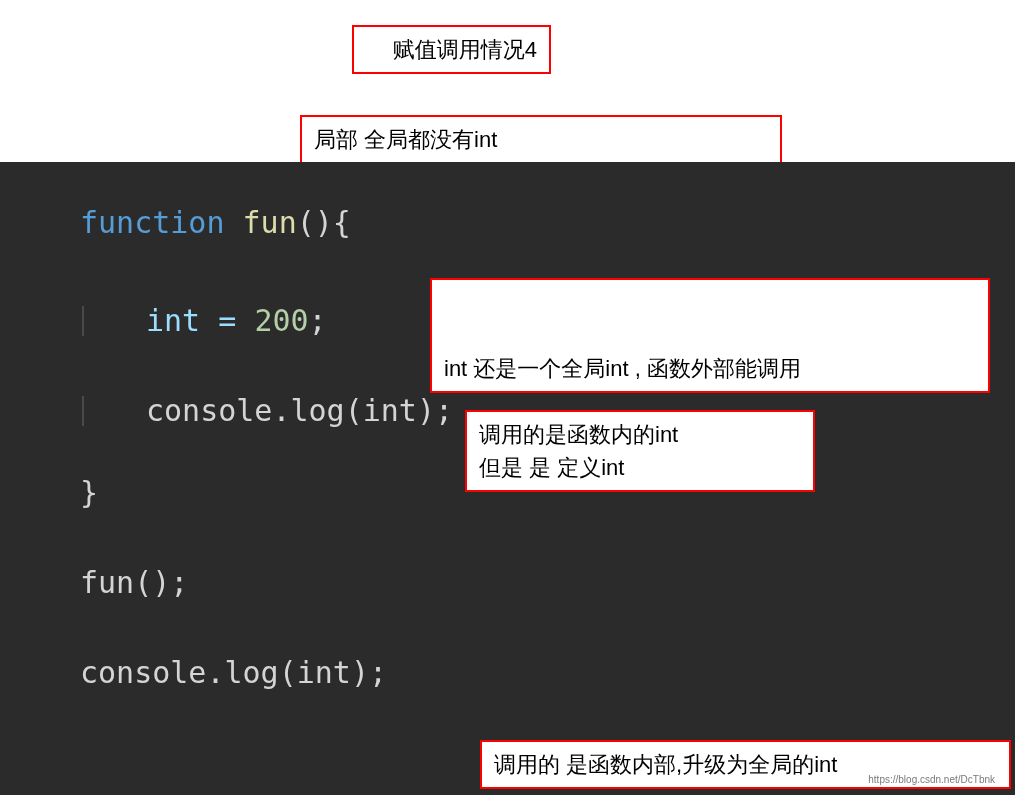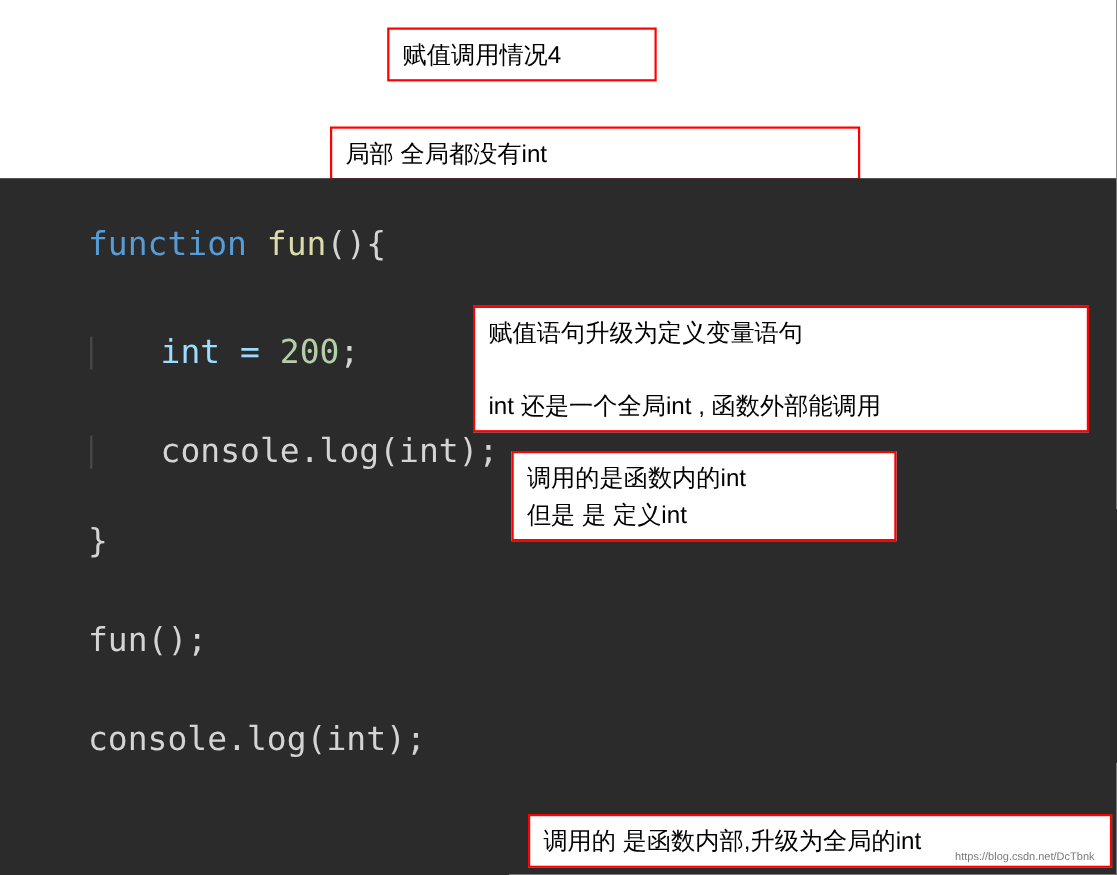--- a/index.html
+++ b/index.html
@@ -53,21 +53,21 @@
     .kw-num { color: #b5cea8; margin-top: 20px; }
     .kw-obj { color: #d4d4d4; }
     .watermark {
       position: absolute;
       bottom: 10px;
       right: 20px;
       font-size: 10px;
       color: #7a7a7a;
       font-family: Arial, sans-serif;
     }
-    .anno1 { top: 25px; left: 352px; width: 245px; }
+    .anno1 { top: 25px; left: 352px; width: 199px; text-align: right; }
     .anno2 { top: 115px; left: 300px; width: 482px; padding-right:60px; }
     .anno3 { top: 278px; left: 430px; width: 560px; }
     .anno4 { top: 410px; left: 465px; width: 350px; padding-right:40px;}
     .anno5 { top: 740px; left: 480px; width: 531px; }
   </style>
 </head>
 <body>
 
 <div class="annotation-box anno1">
   <span>赋值调用情况4</span>
@@ -85,21 +85,21 @@
   <div class="code-line"><span class="indent-guide"><span class="kw-obj">console.log(int);</span></span></div>
 
   <div class="code-line"><span>}</span></div>
 
   <div class="code-line"><span>fun();</span></div>
 
   <div class="code-line"><span>console.log(int);</span></div>
 </div>
 
 <div class="annotation-box anno3">
-  <span>赋值语句升级为定义变量语句</span><br>
+  <br>
   <br>
   <span>int 还是一个全局int , 函数外部能调用</span>
 </div>
 
 <div class="annotation-box anno4">
   <span>调用的是函数内的int</span><br>
   <span>但是 是 定义int</span>
 </div>
 
 <div class="annotation-box anno5">

